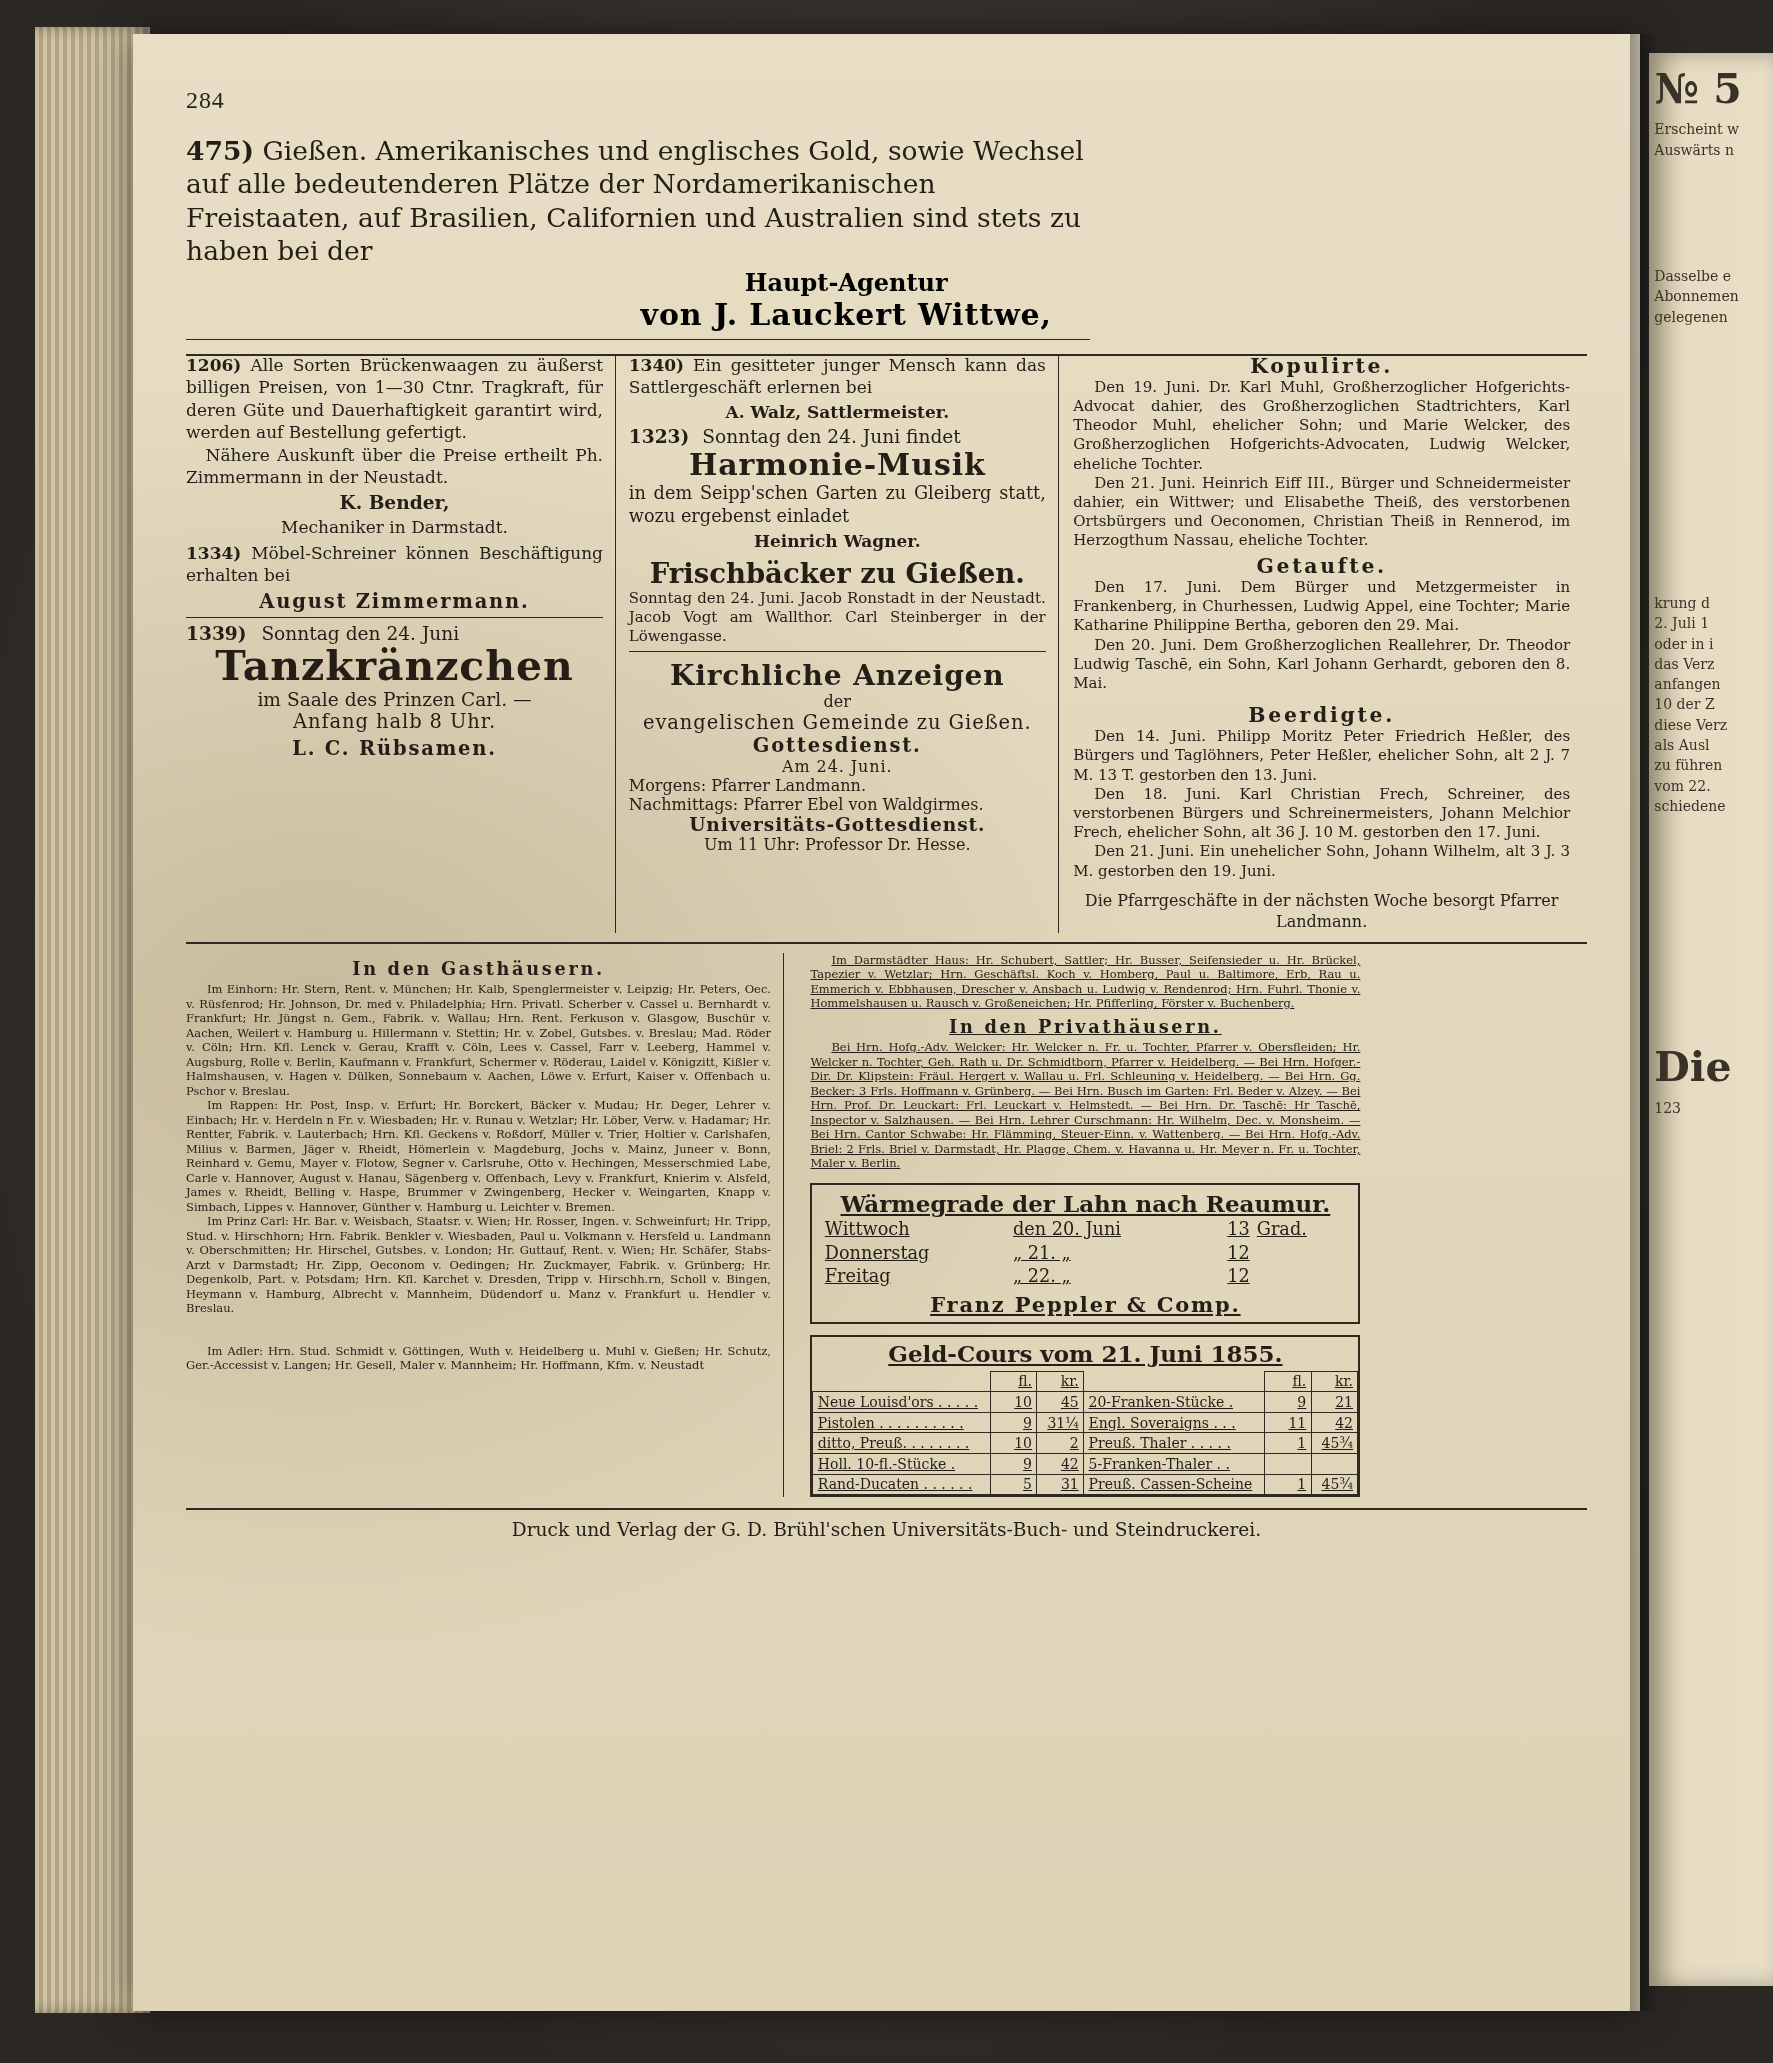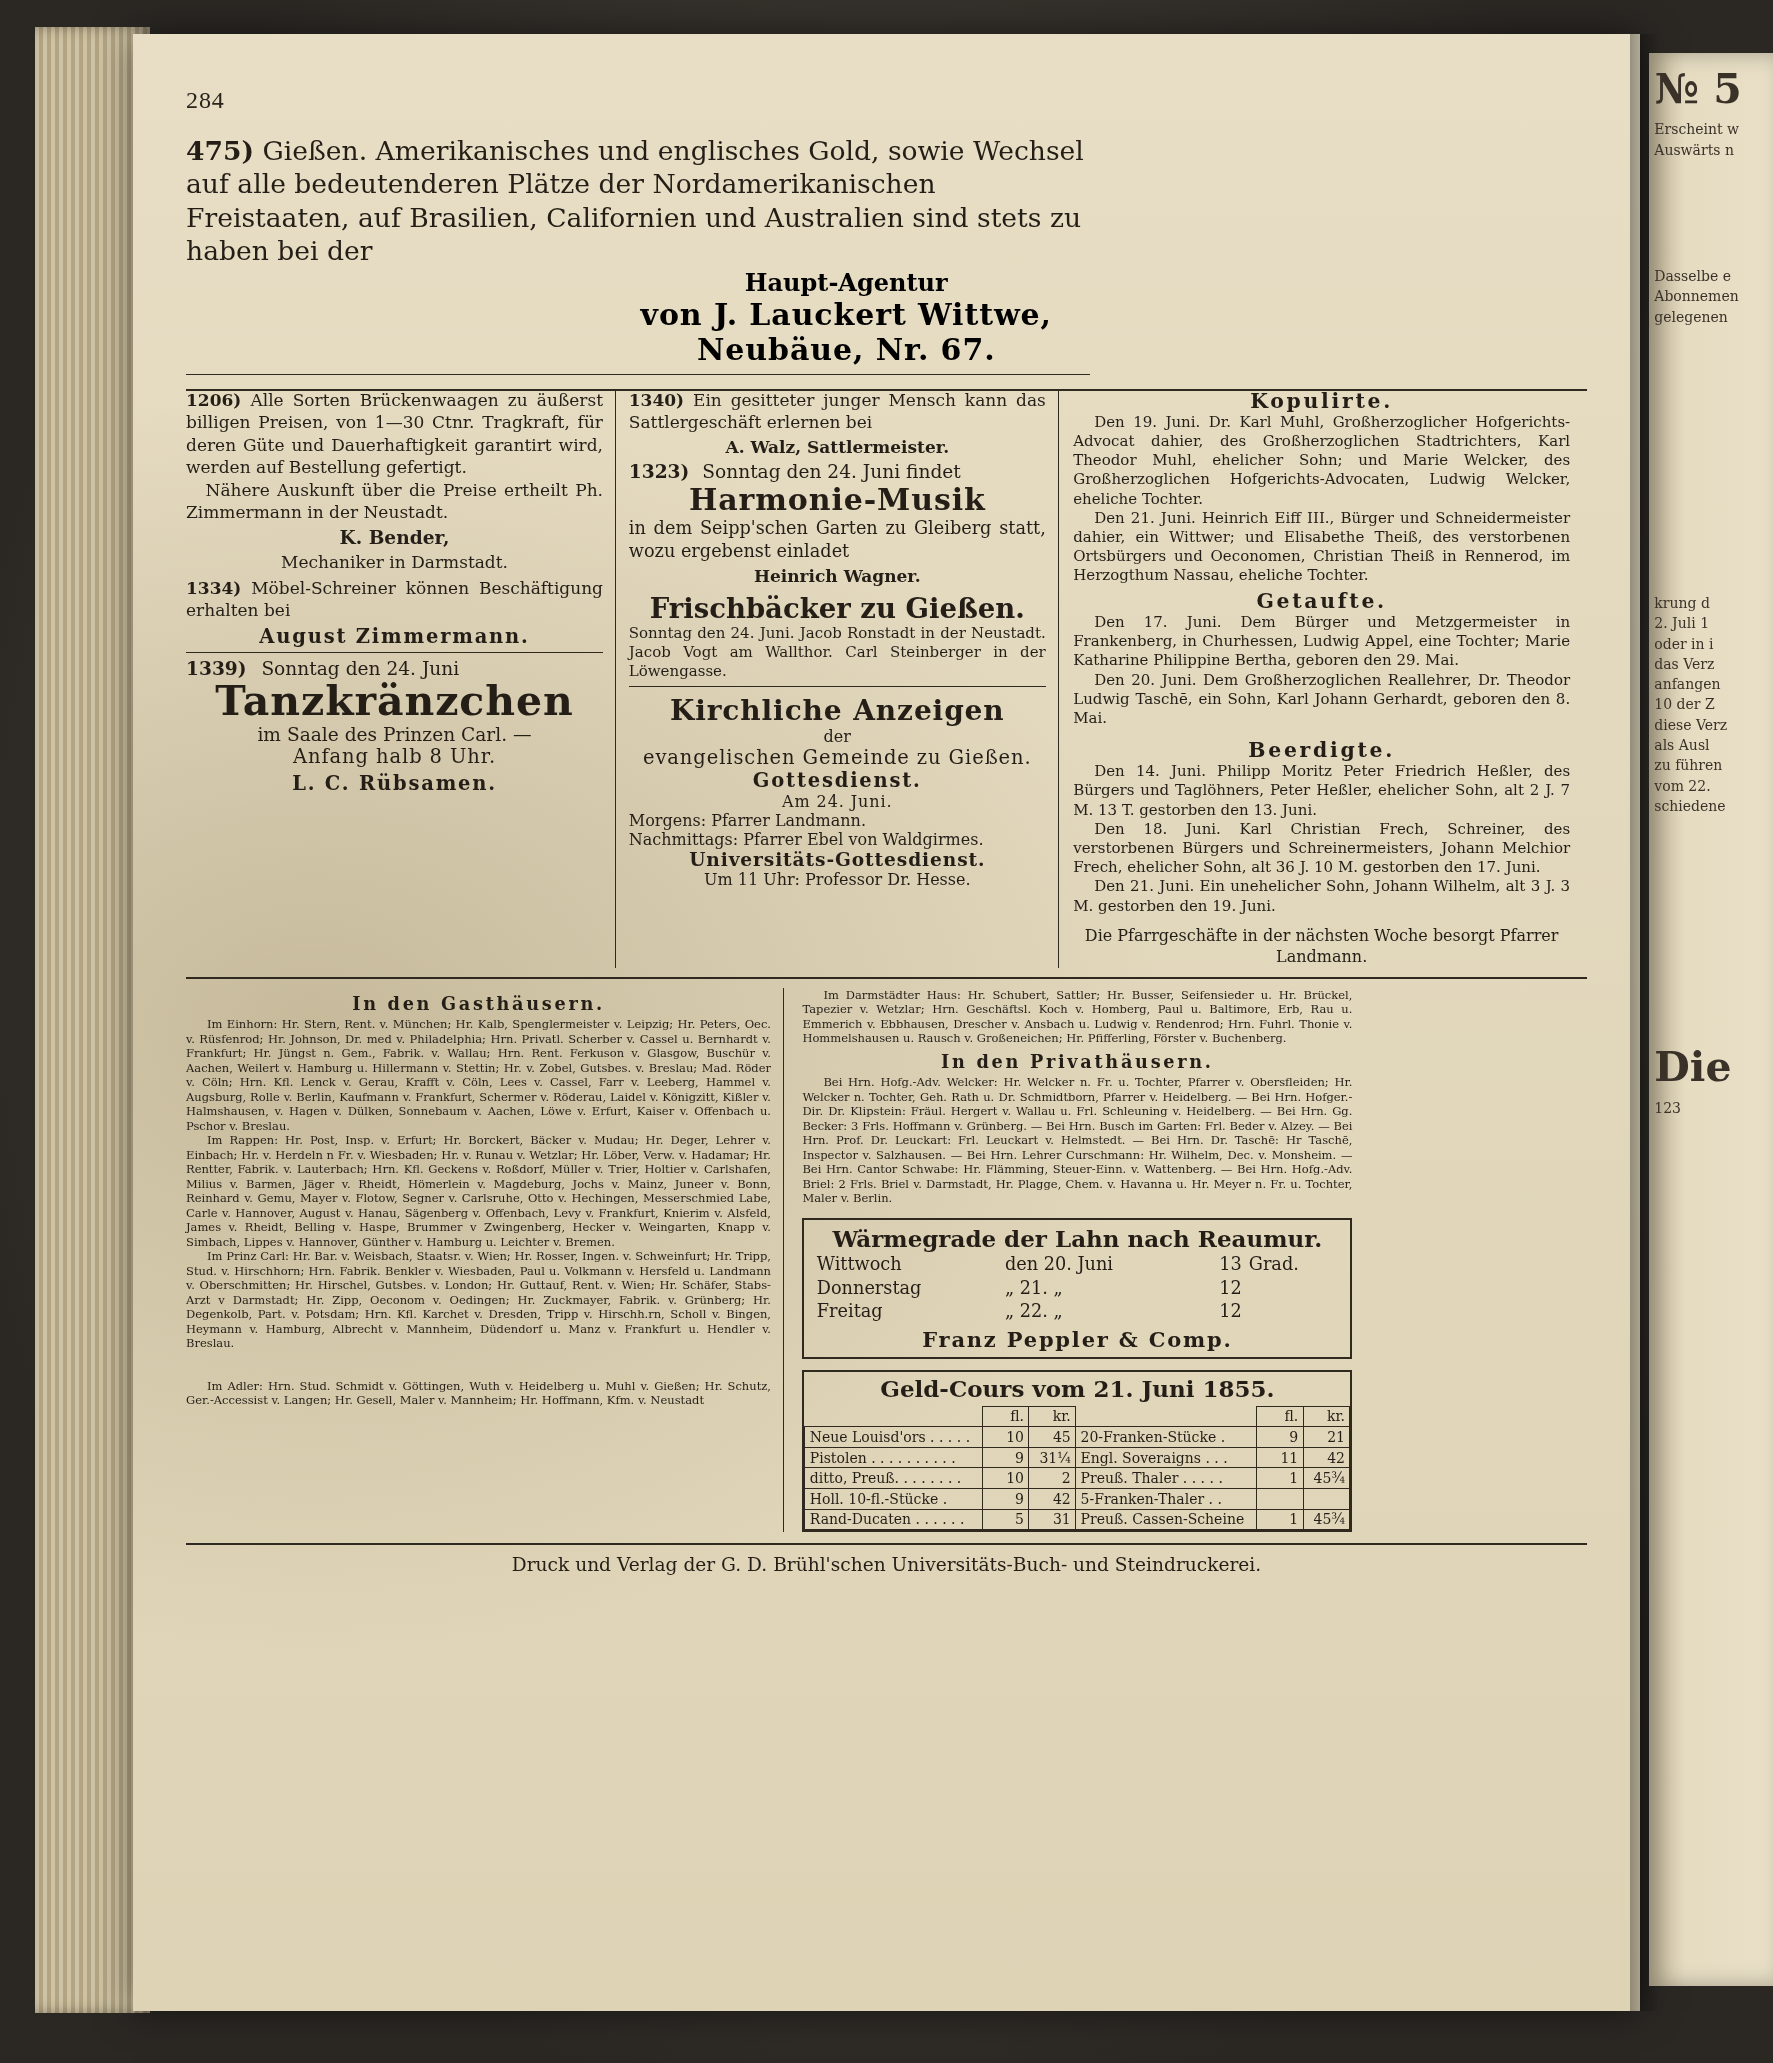--- a/index.html
+++ b/index.html
@@ -55,21 +55,21 @@
   .c3{width:497px;padding-left:14px;border-left:1.8px solid #2f2920;}
 
   .ad475{font-size:26.6px;line-height:1.26;}
   .rule-under{border-bottom:1.8px solid #2f2920;margin:7px 0 8.9px;}
   .sigline{text-align:center;font-size:17px;margin:3.5px 0;}
   .sigline.b{font-weight:700;}
 
   
   .lower{display:flex;width:1401px;margin-top:8.9px;}
   .lc1{width:585px;padding-right:12.4px;}
-  .lc2{width:550px;padding-left:18px;border-left:1.8px solid #2f2920;}
+  .lc2{width:550px;padding-left:26px;border-left:1.8px solid #2f2920;text-decoration:underline;}
   .lhdr{font-size:26px;font-weight:700;text-align:center;letter-spacing:0.4px;}
   .sub-c{font-size:17.7px;font-weight:700;text-align:center;letter-spacing:2.7px;margin:5.3px 0 3.5px;}
 
   .framed{border:2.7px solid #2f2920;padding:5.3px 8.9px;margin-top:12.4px;}
   .framed .t{font-size:23px;font-weight:700;text-align:center;}
   table.temp{width:100%;font-size:17.7px;border-collapse:collapse;}
   table.temp td{padding:1.8px 3.5px;}
   .tright{text-align:right;}
 
   table.cours{width:100%;border-collapse:collapse;font-size:14px;}
@@ -102,21 +102,20 @@
         <div style="width:904px;">
           <div class="ad475 fr blk">
             <span style="font-weight:700">475)</span>
             <span>Gießen. Amerikanisches und englisches Gold, sowie Wechsel auf alle bedeutenderen Plätze der Nordamerikanischen Freistaaten, auf Brasilien, Californien und Australien sind stets zu haben bei der</span>
           </div>
           <div style="display:flex;">
             <div style="width:417px;"></div>
             <div style="width:488px;">
               <div class="hdr-2 fr">Haupt-Agentur</div>
               <div class="hdr-1 fr">von J. Lauckert Wittwe,</div>
-              <div class="hdr-1 fr">Neubäue, Nr. 67.</div>
             </div>
           </div>
           <div class="rule-under"></div>
         </div>
 
         <div style="position:absolute;"></div>
       </div>
 
       <div style="display:flex;width:1401px;margin-top:-1.8px;">
 

